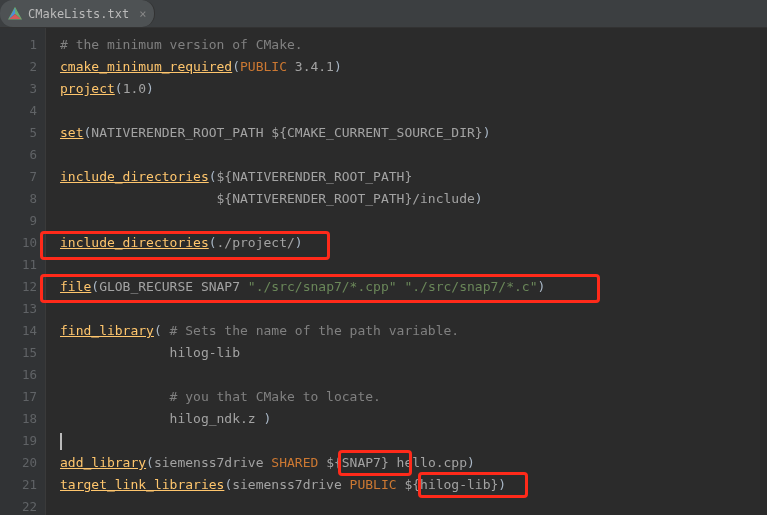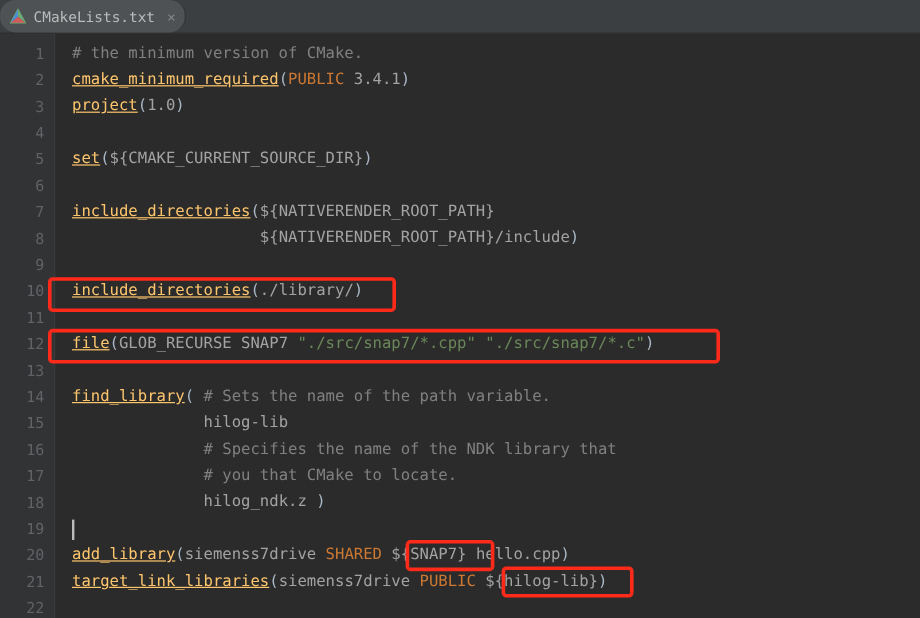--- a/index.html
+++ b/index.html
@@ -142,32 +142,32 @@
   <div class="code-area">
     <div class="highlight-box box1"></div>
     <div class="highlight-box box2"></div>
     <div class="highlight-box box3"></div>
     <div class="highlight-box box4"></div>
 
     <div class="line"><span class="comment"># the minimum version of CMake.</span></div>
     <div class="line"><span class="func">cmake_minimum_required</span><span class="paren">(</span><span class="keyword">PUBLIC</span><span class="ident"> 3.4.1</span><span class="paren">)</span></div>
     <div class="line"><span class="func">project</span><span class="paren">(</span><span class="ident">1.0</span><span class="paren">)</span></div>
     <div class="line"></div>
-    <div class="line"><span class="func">set</span><span class="paren">(</span><span class="ident">${CMAKE_CURRENT_SOURCE_DIR}</span><span class="paren">)</span></div>
+    <div class="line"><span class="func">set</span><span class="paren">(</span><span class="ident">NATIVERENDER_ROOT_PATH </span><span class="ident">${CMAKE_CURRENT_SOURCE_DIR}</span><span class="paren">)</span></div>
     <div class="line"></div>
     <div class="line"><span class="func">include_directories</span><span class="paren">(</span><span class="ident">${NATIVERENDER_ROOT_PATH}</span></div>
     <div class="line"><span>                    </span><span class="ident">${NATIVERENDER_ROOT_PATH}</span><span class="ident">/include</span><span class="paren">)</span></div>
     <div class="line"></div>
-    <div class="line"><span class="func">include_directories</span><span class="paren">(</span><span class="ident">./library/</span><span class="paren">)</span></div>
+    <div class="line"><span class="func">include_directories</span><span class="paren">(</span><span class="ident">./project/</span><span class="paren">)</span></div>
     <div class="line"></div>
     <div class="line"><span class="func">file</span><span class="paren">(</span><span class="ident">GLOB_RECURSE SNAP7 </span><span class="string">"./src/snap7/*.cpp"</span><span> </span><span class="string">"./src/snap7/*.c"</span><span class="paren">)</span></div>
     <div class="line"></div>
     <div class="line"><span class="func">find_library</span><span class="paren">( </span><span class="comment"># Sets the name of the path variable.</span></div>
     <div class="line"><span>              </span><span class="ident">hilog-lib</span></div>
-    <div class="line"><span>              </span><span class="comment"># Specifies the name of the NDK library that</span></div>
+    <div class="line"><span>              </span></div>
     <div class="line"><span>              </span><span class="comment"># you that CMake to locate.</span></div>
     <div class="line"><span>              </span><span class="ident">hilog_ndk.z </span><span class="paren">)</span></div>
     <div class="line"><span class="cursor"></span></div>
     <div class="line"><span class="func">add_library</span><span class="paren">(</span><span class="ident">siemenss7drive </span><span class="keyword">SHARED</span><span> </span><span class="ident">${SNAP7}</span><span class="ident"> hello.cpp</span><span class="paren">)</span></div>
     <div class="line"><span class="func">target_link_libraries</span><span class="paren">(</span><span class="ident">siemenss7drive </span><span class="keyword">PUBLIC</span><span> </span><span class="ident">${hilog-lib}</span><span class="paren">)</span></div>
     <div class="line"></div>
   </div>
 </div>
 
 </body></html>

